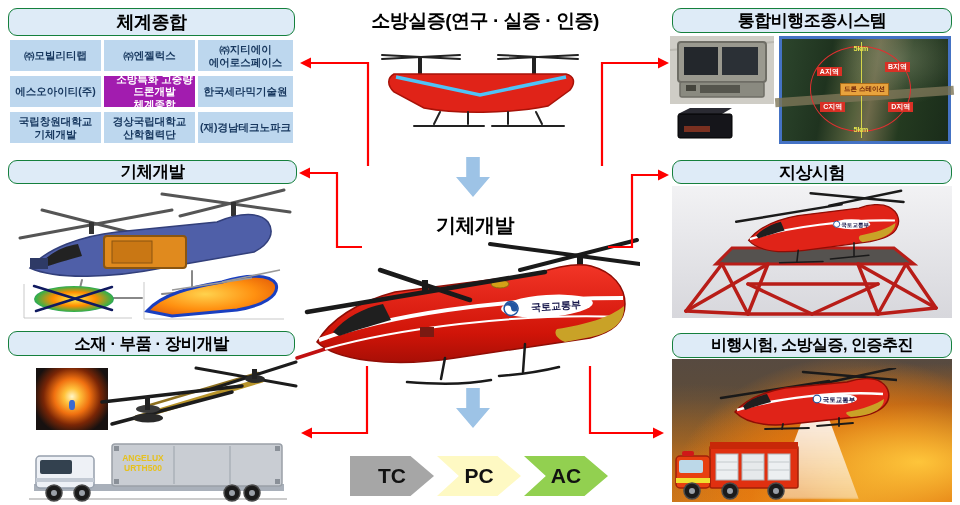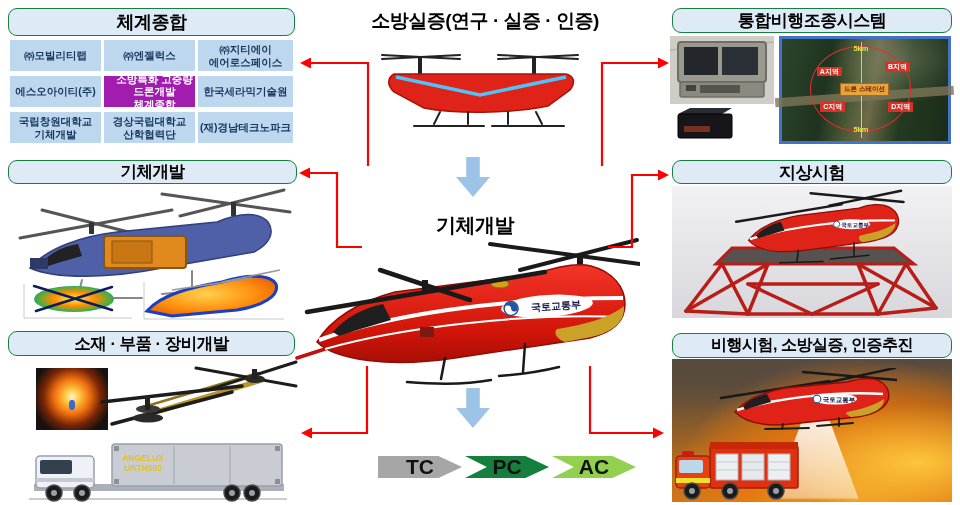--- a/index.html
+++ b/index.html
@@ -18,22 +18,22 @@
   .cell { background:#BDD7EE; color:#17375E; font-weight:bold; font-size:10.5px; line-height:1.15;
           display:flex; align-items:center; justify-content:center; text-align:center; word-break:keep-all;
           padding:1px 2px; }
   .cell.dark { background:#a21caf; color:#ffffff;padding-left:12px; }
 
   .ctitle { position:absolute; text-align:center; font-weight:bold; color:#000; letter-spacing:-0.5px; }
 
   .down-arrow { position:absolute; width:34px; height:40px; background:#9DC3E6;
                 clip-path:polygon(30% 0, 70% 0, 70% 50%, 100% 50%, 50% 100%, 0 50%, 30% 50%); }
 
-  .step { position:absolute; top:456px; width:84px; height:22px; display:flex; align-items:center;
-          justify-content:center; font-weight:bold; font-size:21px; color:#111;margin-left:28px; }
+  .step { position:absolute; top:456px; width:84px; height:40px; display:flex; align-items:center;
+          justify-content:center; font-weight:bold; font-size:21px; color:#111; }
   .step.pent { clip-path:polygon(0 0, 72% 0, 100% 50%, 72% 100%, 0 100%); }
   .step.chev { clip-path:polygon(0 0, 72% 0, 100% 50%, 72% 100%, 0 100%, 26% 50%); }
 
   .overlay { position:absolute; left:0; top:0; width:960px; height:505px; pointer-events:none; }
 
   .imgbox { position:absolute; overflow:hidden; }
 
   
   .map { position:absolute; left:779px; top:36px; width:172px; height:108px; border:3px solid #4472C4;
          background:
@@ -273,21 +273,21 @@
           <path d="M204,144 C230,142 252,138 264,135"></path>
       </g>
     </svg>
   </div>
 
   <div class="down-arrow" style="left:456px; top:388px;"></div>
 
   <div class="step pent" style="left:350px; background:#A6A6A6;">
     <span>TC</span>
   </div>
-  <div class="step chev" style="left:437px; background:#15803d;">
+  <div class="step chev" style="left:437px; background:#fef9c3;">
     <span>PC</span>
   </div>
   <div class="step chev" style="left:524px; background:#92D050;">
     <span>AC</span>
   </div>
 
   <div class="phead" style="left:672px; top:8px; width:280px; height:25px; font-size:17px;">
     <span>통합비행조종시스템</span>
   </div>
 

